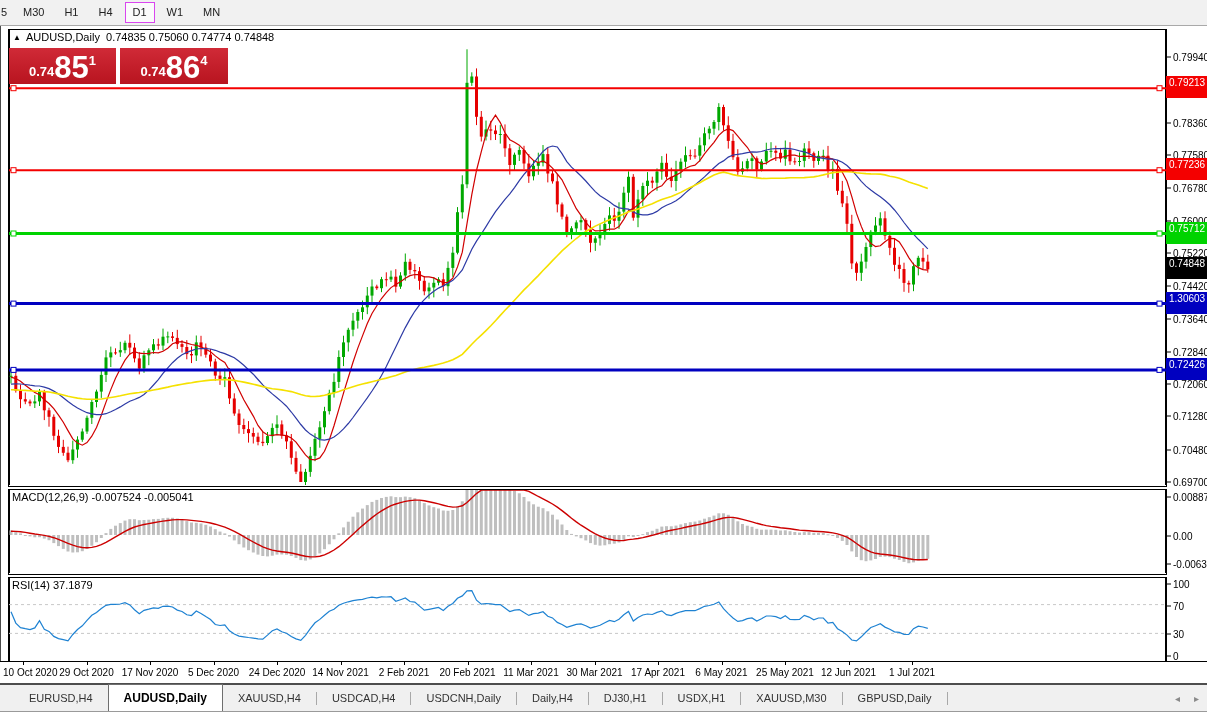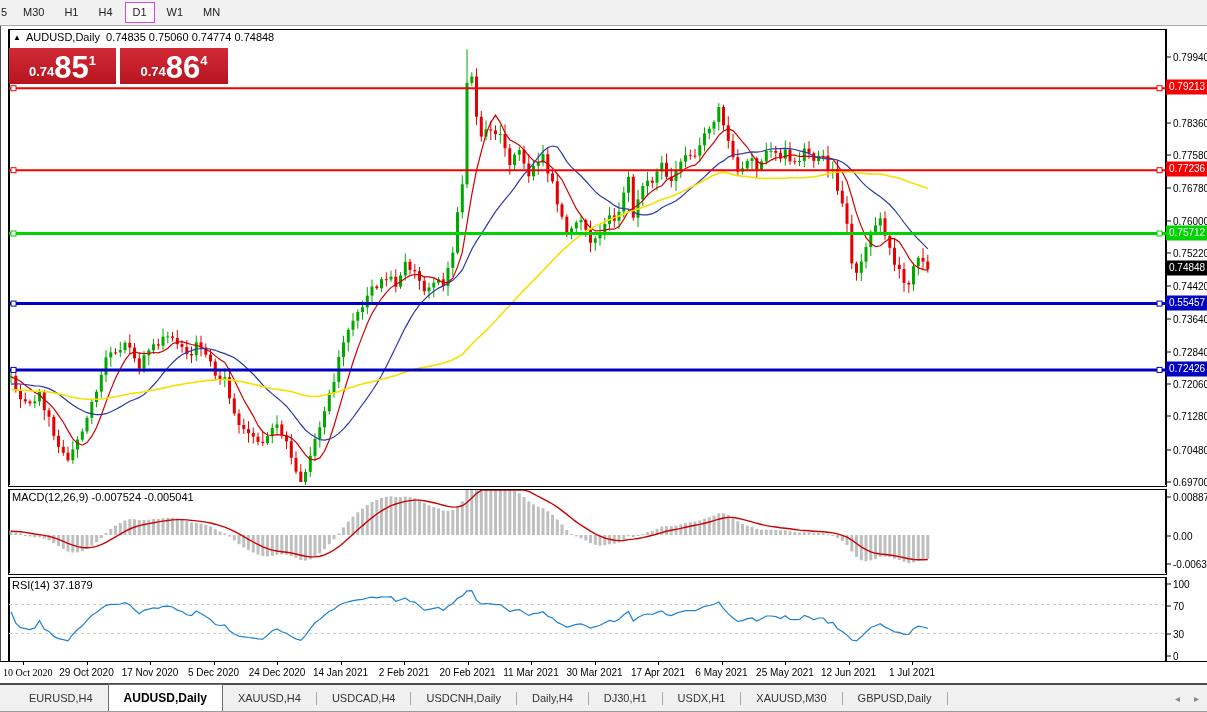--- a/index.html
+++ b/index.html
@@ -19,21 +19,21 @@
   .chart-body svg{display:block;}
   .sep{position:absolute;left:8px;width:1199px;height:4px;background:#fff;
     border-top:1px solid #000;border-bottom:1px solid #000;box-sizing:border-box;}
   .ohlc-title{position:absolute;left:13px;top:31px;z-index:6;font-size:11px;color:#000;white-space:pre;}
   .ohlc-title .arrow{font-size:8px;vertical-align:1px;margin-right:5px;}
   .ind-label{position:absolute;left:12px;z-index:6;font-size:11px;color:#000;}
   
   .price-axis{position:absolute;left:1167px;top:29px;width:40px;height:632px;background:#fff;}
   .ptick{position:absolute;left:0;transform:translateY(-50%);font-size:10px;color:#000;white-space:nowrap;}
   .ptick .dash{display:inline-block;width:4px;height:1px;background:#000;vertical-align:3px;margin-right:2px;}
-  .plabel{position:absolute;left:-1px;width:41px;height:15px;line-height:13px;transform:translateY(-50%);
+  .plabel{position:absolute;left:-1px;width:41px;height:22px;line-height:13px;transform:translateY(-50%);
     color:#fff;font-size:10px;padding-left:3px;box-sizing:border-box;white-space:nowrap;}
   
   .trade-panel{position:absolute;left:9px;top:47px;z-index:8;width:219px;}
   .tp-row1{display:flex;height:23px;}
   .red{background:linear-gradient(#d02a37,#b8141f);color:#fff;}
   .tp-sell,.tp-buy{width:47px;display:flex;align-items:center;justify-content:center;
     font-size:12px;letter-spacing:.5px;}
   .tp-buy{width:52px;}
   .tp-stepper{width:120px;display:flex;background:#fff;border:1px solid #8d8d8d;box-sizing:border-box;}
   .stepbtn{width:20px;display:flex;align-items:center;justify-content:center;
@@ -45,21 +45,21 @@
   .quote{width:107px;display:flex;align-items:flex-end;justify-content:center;padding-bottom:2px;box-sizing:border-box;}
   .quote.buy{width:108px;margin-left:4px;}
   .q-small{font-size:13px;font-weight:bold;margin-bottom:3px;}
   .q-big{font-size:31px;font-weight:bold;line-height:29px;}
   .q-sup{font-size:13px;font-weight:bold;margin-bottom:14px;}
   
   .date-axis{position:absolute;left:0;top:661px;width:1207px;height:22px;background:#fff;
     border-top:1px solid #000;box-sizing:border-box;}
   .dtick{position:absolute;top:0;width:1px;height:3px;background:#000;}
   .dlabel{position:absolute;top:5px;transform:translateX(-50%);font-size:10px;color:#000;white-space:nowrap;}
-  .dlabel.first{transform:none;font-family:Liberation Serif, serif;}
+  .dlabel.first{transform:none;}
   
   .tabbar{position:absolute;left:0;top:683px;width:1207px;height:29px;background:#f0f0f0;
     border-top:2px solid #4d4d4d;border-bottom:1px solid #9a9a9a;box-sizing:border-box;
     display:flex;align-items:stretch;}
   .tab{display:flex;align-items:center;padding:0 15px;font-size:11px;color:#333;white-space:nowrap;}
   .tab.active{background:#fff;border:1px solid #6e6e6e;border-bottom:none;font-size:12px;
     font-weight:bold;color:#000;margin-top:-1px;}
   .tabsep{width:1px;height:13px;background:#a8a8a8;align-self:center;}
   .tab-spacer{width:14px;}
   .tab-arrows{margin-left:auto;display:flex;align-items:center;padding-right:8px;color:#8a8a8a;font-size:10px;}
@@ -737,21 +737,21 @@
       <div class="ptick" style="top:257.1px"><span class="dash"></span>0.74420</div>
       <div class="ptick" style="top:289.5px"><span class="dash"></span>0.73640</div>
       <div class="ptick" style="top:322.7px"><span class="dash"></span>0.72840</div>
       <div class="ptick" style="top:355.1px"><span class="dash"></span>0.72060</div>
       <div class="ptick" style="top:387.4px"><span class="dash"></span>0.71280</div>
       <div class="ptick" style="top:420.6px"><span class="dash"></span>0.70480</div>
       <div class="ptick" style="top:453.0px"><span class="dash"></span>0.69700</div>
       <div class="plabel" style="top:58.2px;background:#f40000">0.79213</div>
       <div class="plabel" style="top:140.2px;background:#f40000">0.77236</div>
       <div class="plabel" style="top:203.5px;background:#00d300">0.75712</div>
-      <div class="plabel" style="top:273.6px;background:#0000c0">0.55457</div>
+      <div class="plabel" style="top:273.6px;background:#0000c0">1.30603</div>
       <div class="plabel" style="top:339.9px;background:#0000c0">0.72426</div>
       <div class="plabel" style="top:239.3px;background:#000000;color:#ffffff">0.74848</div>
       <div class="ptick" style="top:468.0px"><span class="dash"></span>0.008871</div>
       <div class="ptick" style="top:507.0px"><span class="dash"></span>0.00</div>
       <div class="ptick" style="top:534.8px"><span class="dash"></span>-0.00632</div>
       <div class="ptick" style="top:555.0px"><span class="dash"></span>100</div>
       <div class="ptick" style="top:576.6px"><span class="dash"></span>70</div>
       <div class="ptick" style="top:605.4px"><span class="dash"></span>30</div>
       <div class="ptick" style="top:627.0px"><span class="dash"></span>0</div>
     </div>
@@ -761,21 +761,21 @@
       <div class="dlabel first" style="left:3px">10 Oct 2020</div>
       <div class="dtick" style="left:86.5px"></div>
       <div class="dlabel" style="left:86.5px">29 Oct 2020</div>
       <div class="dtick" style="left:150.0px"></div>
       <div class="dlabel" style="left:150.0px">17 Nov 2020</div>
       <div class="dtick" style="left:213.5px"></div>
       <div class="dlabel" style="left:213.5px">5 Dec 2020</div>
       <div class="dtick" style="left:277.0px"></div>
       <div class="dlabel" style="left:277.0px">24 Dec 2020</div>
       <div class="dtick" style="left:340.5px"></div>
-      <div class="dlabel" style="left:340.5px">14 Jan 2021</div>
+      <div class="dlabel" style="left:340.5px">14 Nov 2021</div>
       <div class="dtick" style="left:404.0px"></div>
       <div class="dlabel" style="left:404.0px">2 Feb 2021</div>
       <div class="dtick" style="left:467.5px"></div>
       <div class="dlabel" style="left:467.5px">20 Feb 2021</div>
       <div class="dtick" style="left:531.0px"></div>
       <div class="dlabel" style="left:531.0px">11 Mar 2021</div>
       <div class="dtick" style="left:594.5px"></div>
       <div class="dlabel" style="left:594.5px">30 Mar 2021</div>
       <div class="dtick" style="left:658.0px"></div>
       <div class="dlabel" style="left:658.0px">17 Apr 2021</div>

